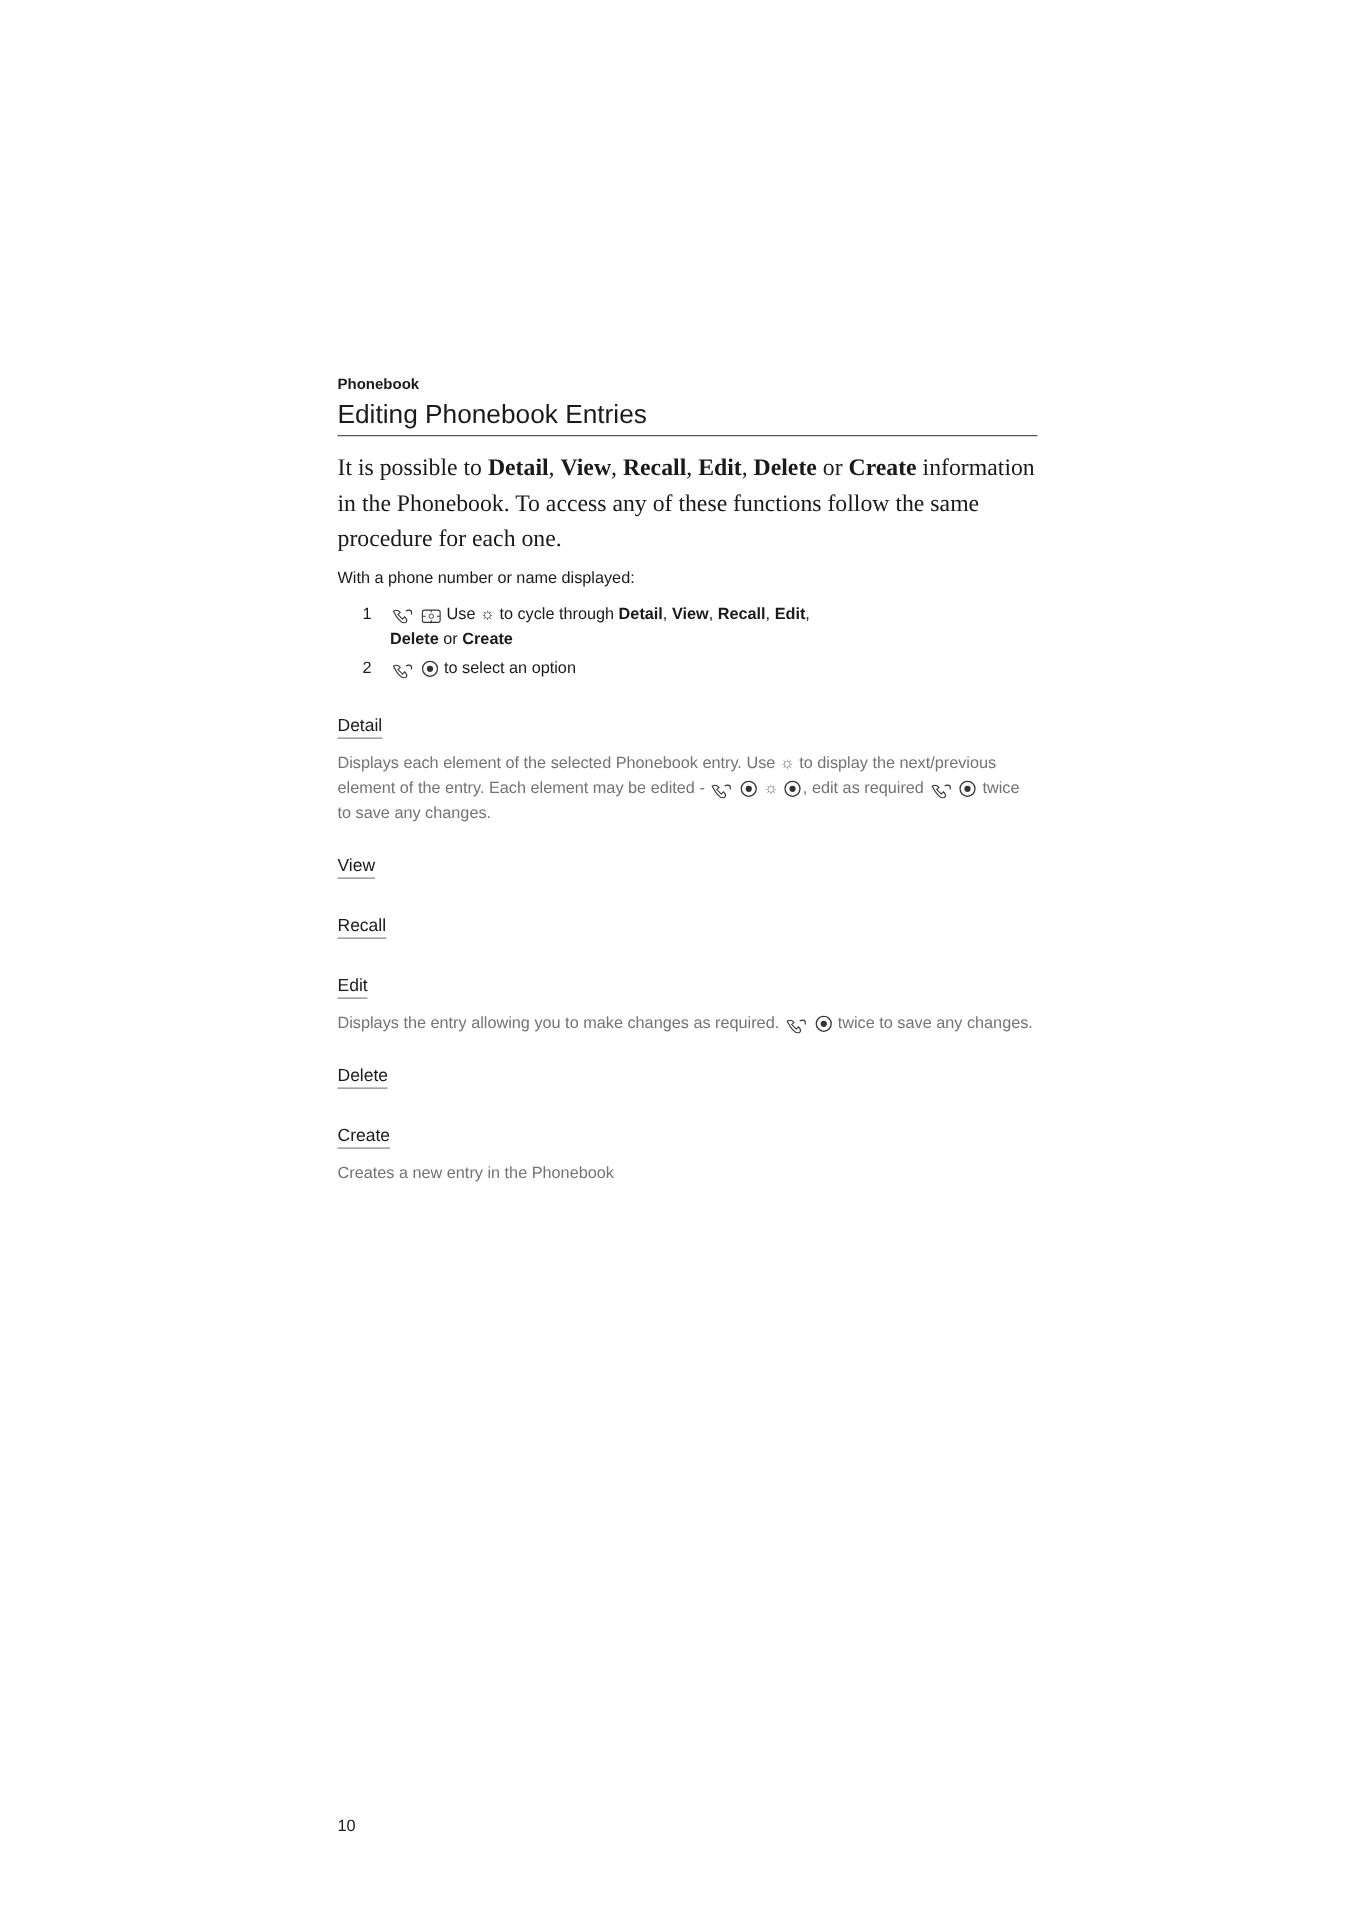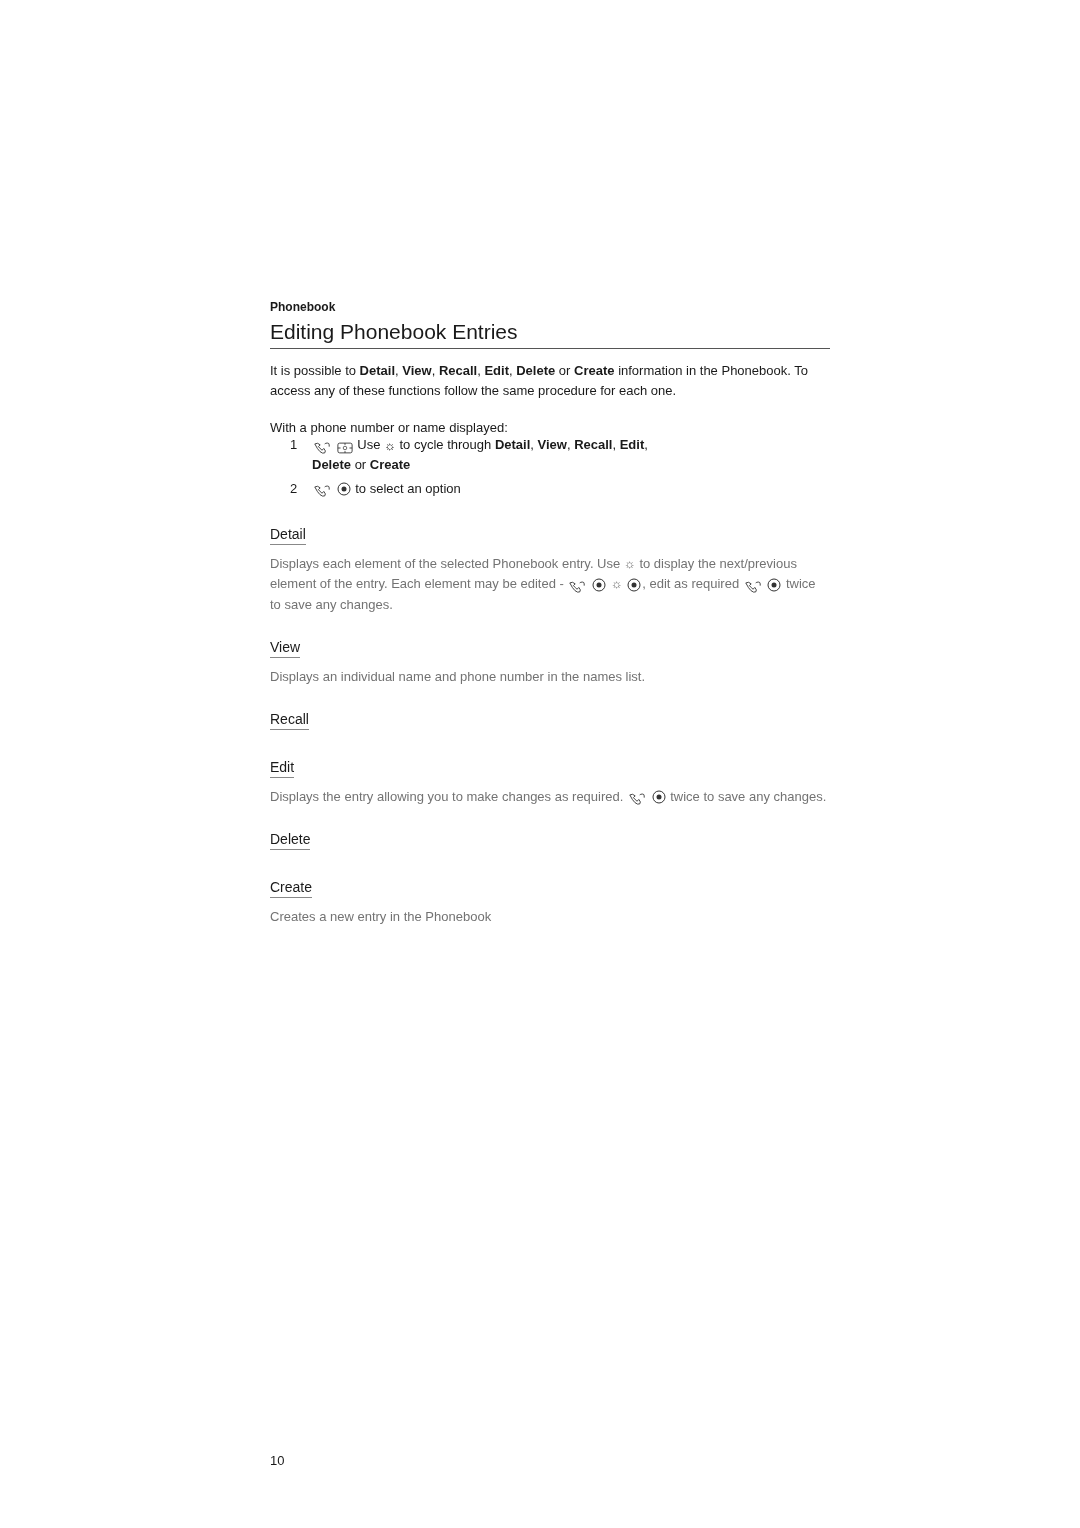--- a/index.html
+++ b/index.html
@@ -44,29 +44,30 @@
       font-size: 21px;
       font-weight: normal;
       color: #1a1a1a;
       margin-bottom: 12px;
       border-bottom: 1px solid #555;
       padding-bottom: 4px;
       font-family: Arial, Helvetica, sans-serif;
     }
 
     .intro-text {
-      font-size: 13px;
+      font-size: 19px;
       line-height: 1.5;
-      margin-bottom: 20px;
-      color: #1a1a1a;
+      margin-bottom: 7px;
+      color: #1a1a1a;
+      font-family: Liberation Serif, serif;
     }
 
     .with-phone-text {
       font-size: 13px;
-      margin-bottom: 0;
+      margin-bottom: 12px;
     }
 
     .numbered-list {
       margin-left: 20px;
       margin-bottom: 14px;
     }
 
     .list-item {
       display: flex;
       align-items: flex-start;
@@ -260,21 +261,20 @@
             <circle cx="7" cy="7" r="6" stroke="#333" stroke-width="1" fill="none"></circle>
             <circle cx="7" cy="7" r="2.5" fill="#333"></circle>
           </svg>
         </span>
         twice to save any changes.
       </p>
     </div>
 
     <div class="section-block">
       <span class="section-heading">View</span>
-      <p class="section-text">Displays an individual name and phone number in the names list.</p>
     </div>
 
     <div class="section-block">
       <span class="section-heading">Recall</span>
     </div>
 
     <div class="section-block">
       <span class="section-heading">Edit</span>
       <p class="section-text">
         Displays the entry allowing you to make changes as required.

